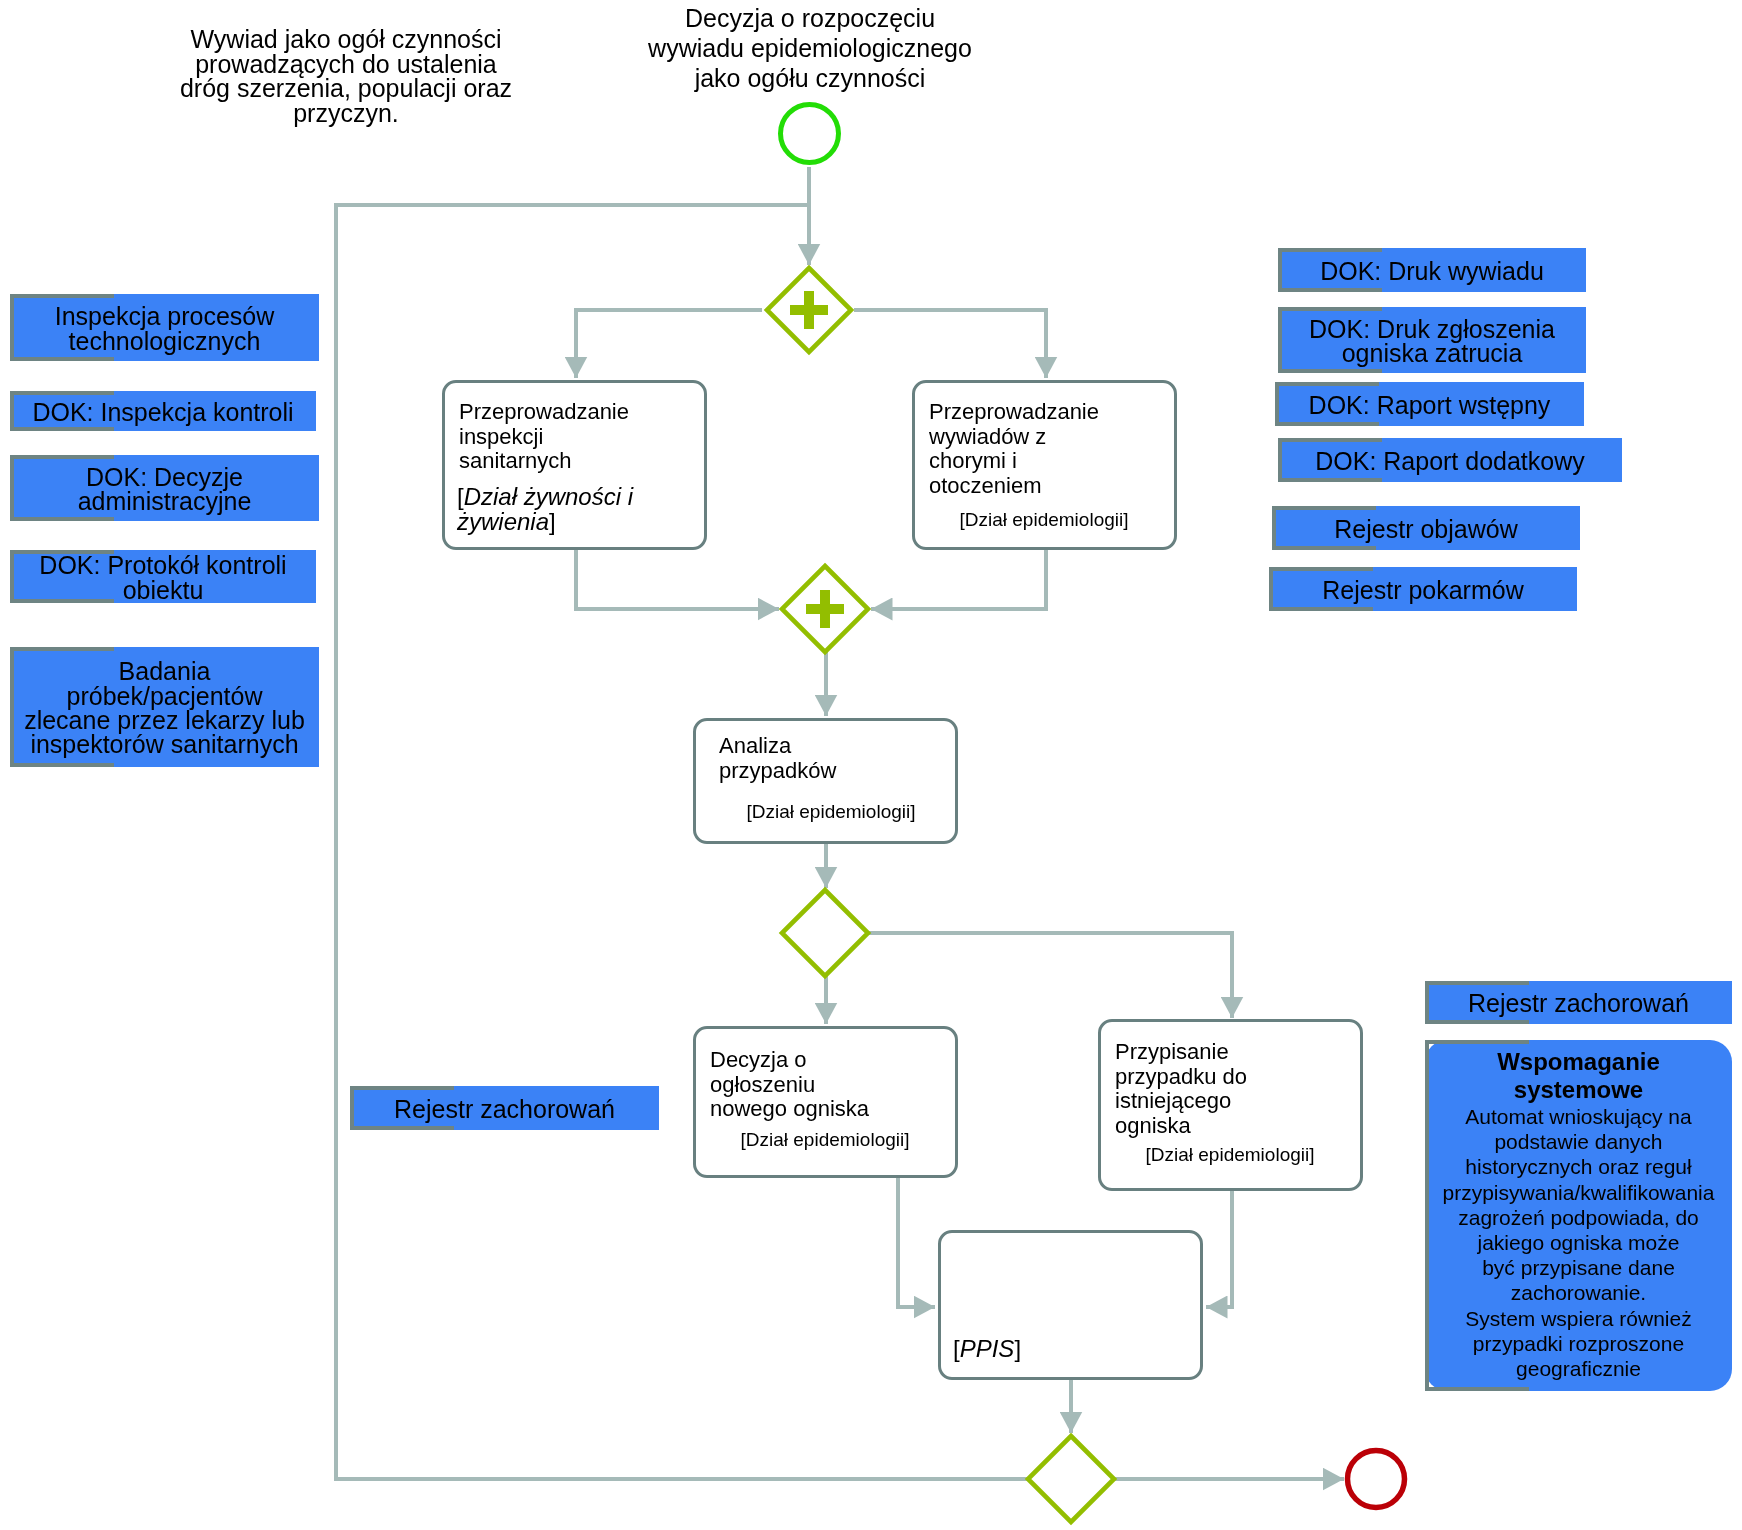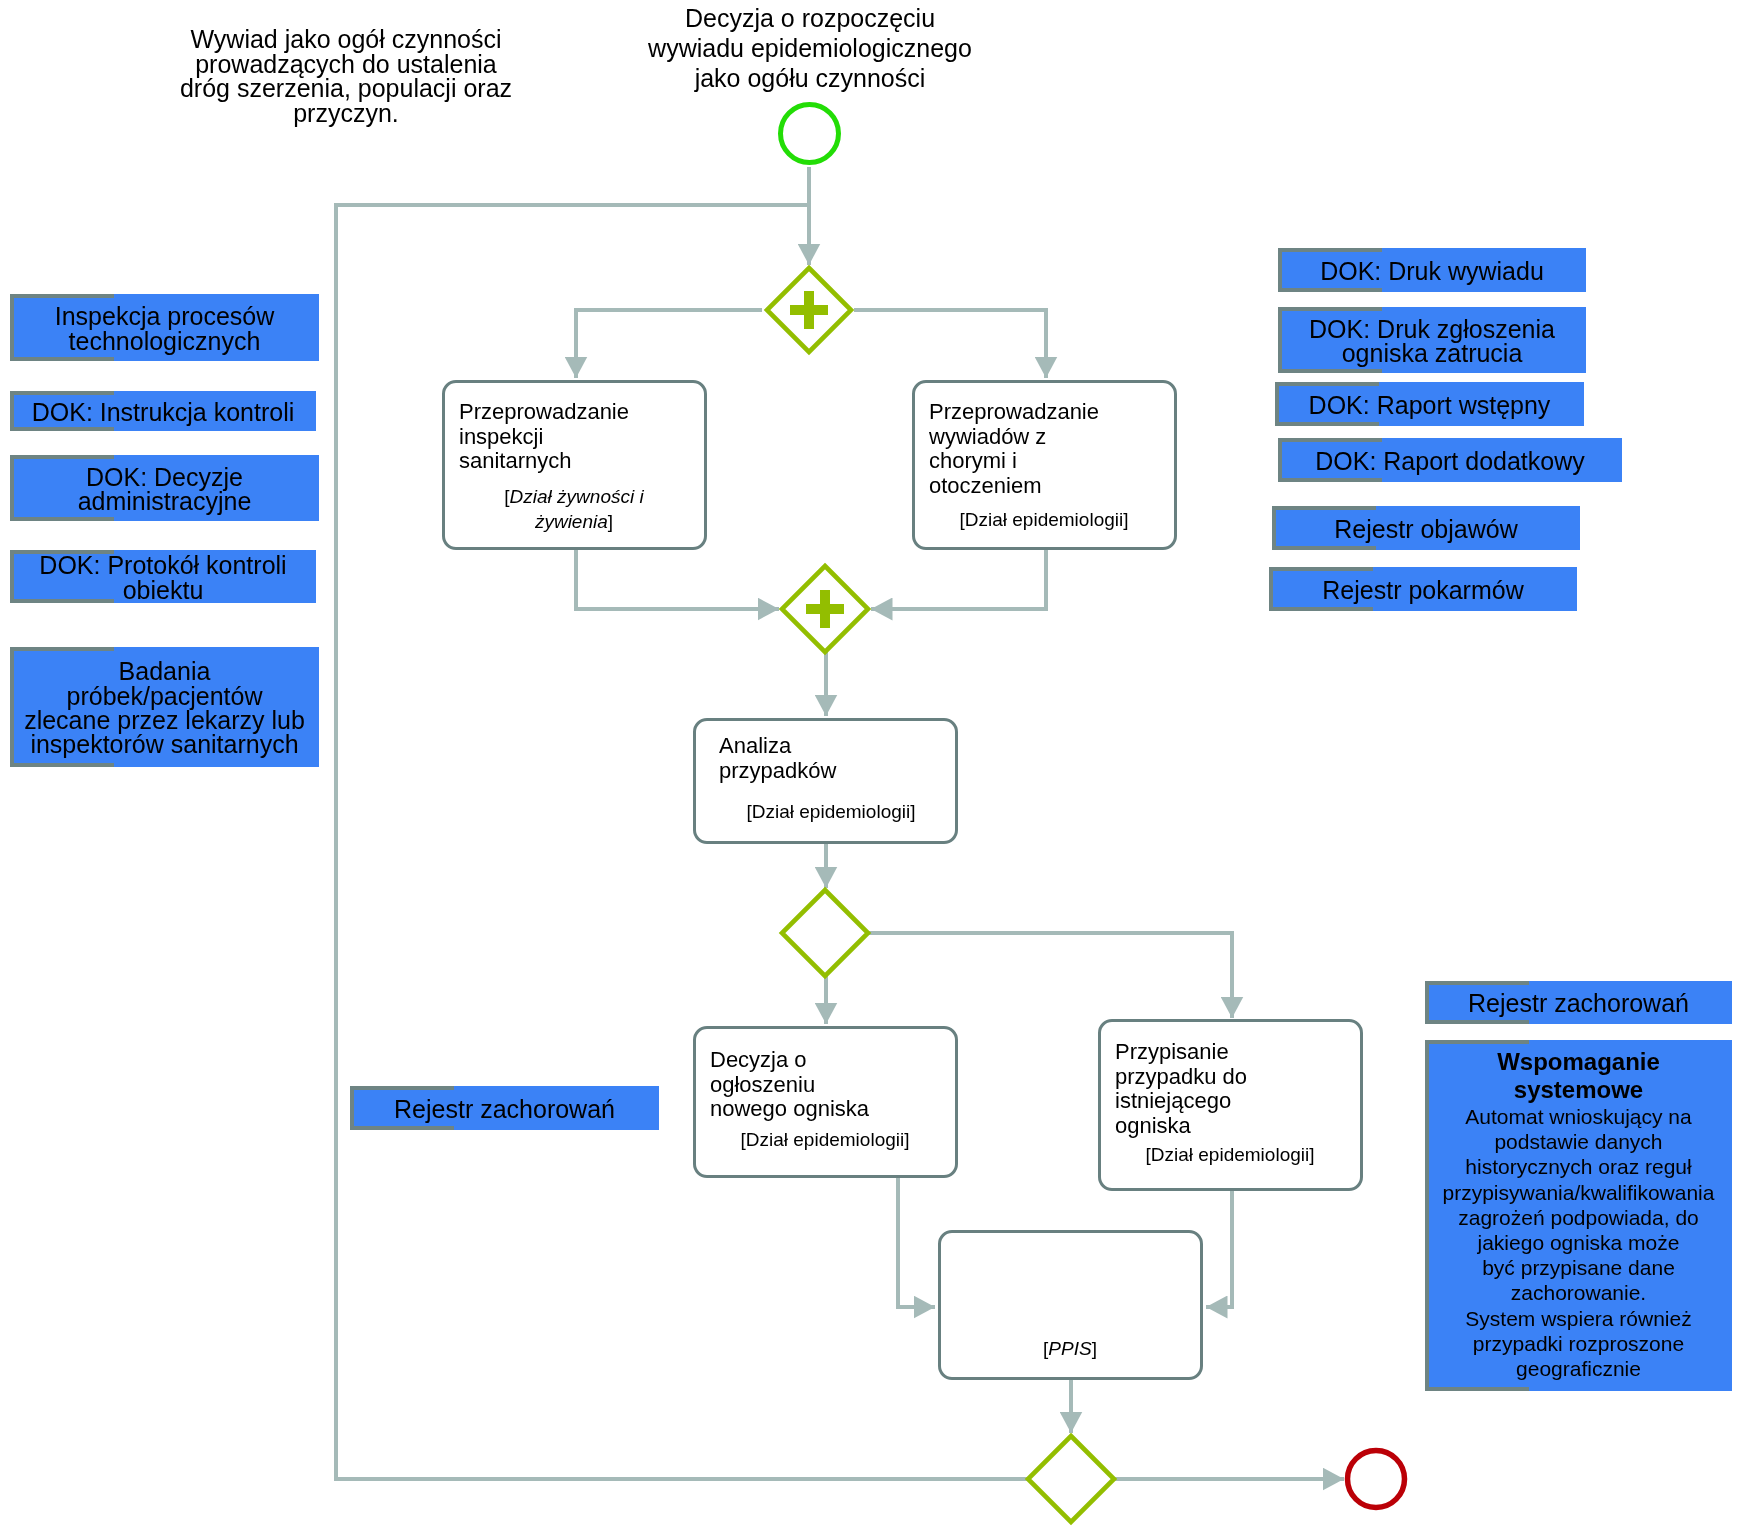--- a/index.html
+++ b/index.html
@@ -14,21 +14,21 @@
   .note{position:absolute;text-align:center;font-size:25px;line-height:24.5px;
         white-space:pre-line;color:#000;}
 
   
   .task{position:absolute;background:#ffffff;border:3.5px solid #688080;
         border-radius:14px;box-sizing:border-box;}
   .task .t1{position:absolute;left:14px;right:8px;
             font-size:22px;line-height:24.6px;white-space:pre-line;text-align:left;}
   .task .t2{position:absolute;left:12px;right:13px;
             font-size:19px;line-height:24.6px;white-space:pre-line;text-align:center;}
-  .task .t2.right{text-align:center;font-size:19px;}
+  .task .t2.right{text-align:left;font-size:24px;}
   .task .t2 i{font-style:italic;}
   .task .t2 .br{font-style:normal;}
 
   
   .dbox{position:absolute;box-sizing:border-box;background:#3b82f6;}
   .dbox .brk{position:absolute;left:0;top:0;bottom:0;border:4px solid #6e8483;
              border-right:0;box-sizing:border-box;}
   .dbox .lbl{position:absolute;left:0;top:2px;right:0;bottom:0;
              display:flex;align-items:center;justify-content:center;
              text-align:center;font-size:25px;line-height:24.4px;white-space:pre-line;}
@@ -143,21 +143,21 @@
   <div class="t2 right" style="top:104px;"><span class="br">[</span><i>PPIS</i><span class="br">]</span></div>
 </div>
 
 <div class="dbox" style="left:10px;top:294px;width:309px;height:67px;">
   <div class="brk" style="width:104px;"></div>
   <div class="lbl">Inspekcja procesów
 technologicznych</div>
 </div>
 <div class="dbox" style="left:10px;top:391px;width:306px;height:40px;">
   <div class="brk" style="width:104px;"></div>
-  <div class="lbl">DOK: Instrukcja kontroli</div>
+  <div class="lbl">DOK: Inspekcja kontroli</div>
 </div>
 <div class="dbox" style="left:10px;top:455px;width:309px;height:66px;">
   <div class="brk" style="width:104px;"></div>
   <div class="lbl">DOK: Decyzje
 administracyjne</div>
 </div>
 <div class="dbox" style="left:10px;top:550px;width:306px;height:53px;">
   <div class="brk" style="width:104px;"></div>
   <div class="lbl">DOK: Protokół kontroli
 obiektu</div>
@@ -197,21 +197,21 @@
 </div>
 <div class="dbox" style="left:1269px;top:567px;width:308px;height:44px;">
   <div class="brk" style="width:104px;"></div>
   <div class="lbl">Rejestr pokarmów</div>
 </div>
 <div class="dbox" style="left:1425px;top:981px;width:307px;height:43px;">
   <div class="brk" style="width:104px;"></div>
   <div class="lbl">Rejestr zachorowań</div>
 </div>
 
-<div class="dbox block" style="left:1425px;top:1040px;width:307px;height:351px;">
+<div class="dbox block" style="left:1425px;top:1040px;width:307px;height:351px;border-radius:22px;">
   <div class="brk" style="width:104px;"></div>
   <div class="lbl" style="text-align:center;">
     <div class="hd" style="font-size:24px;line-height:27.5px;padding-top:8px;">Wspomaganie
 systemowe</div>
     <div style="font-size:21px;line-height:25.2px;padding-top:1px;">Automat wnioskujący na
 podstawie danych
 historycznych oraz reguł
 przypisywania/kwalifikowania
 zagrożeń podpowiada, do
 jakiego ogniska może

